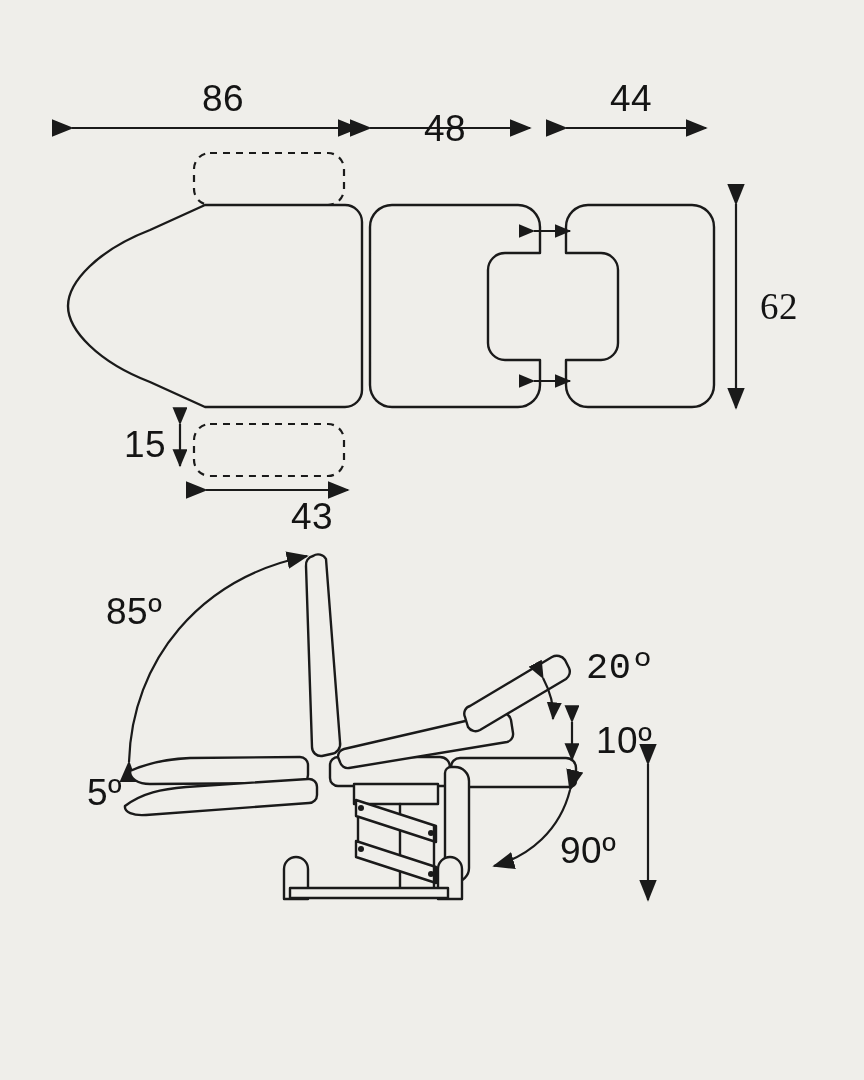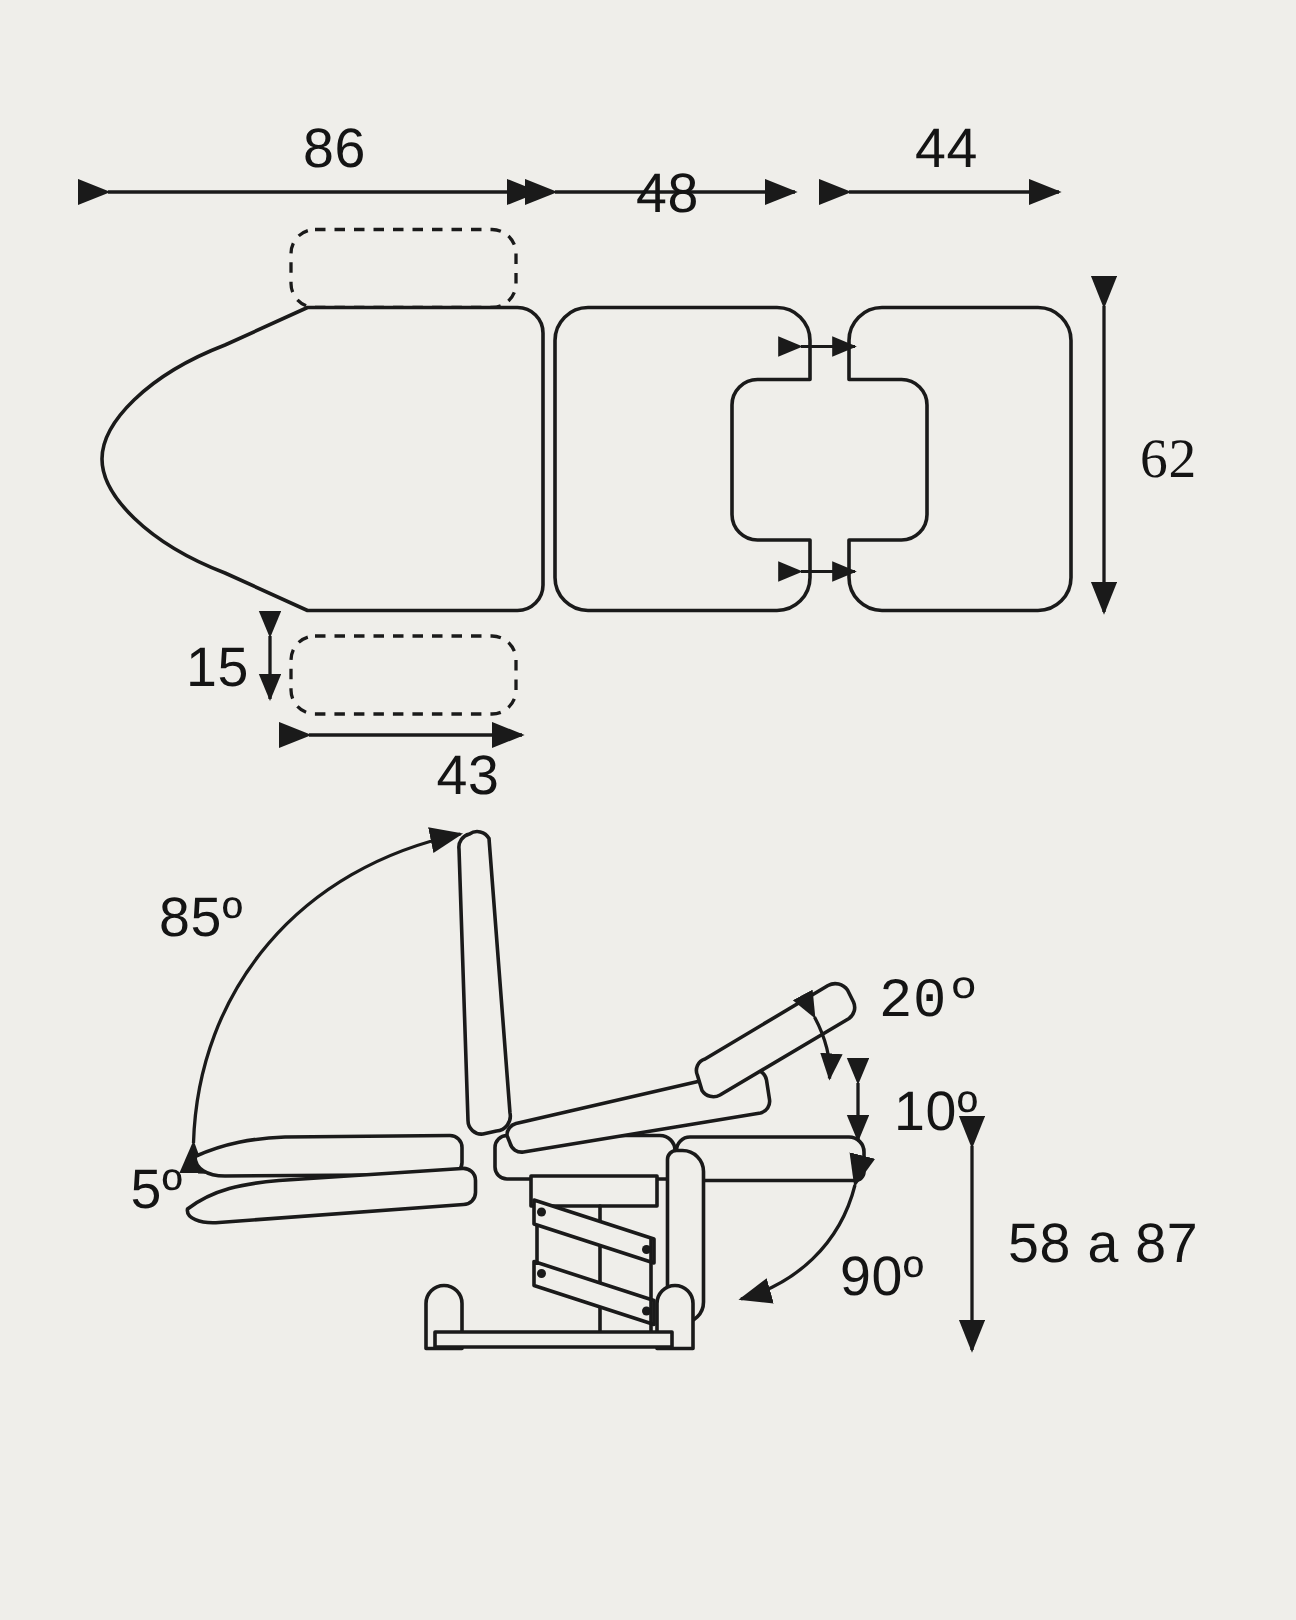--- a/index.html
+++ b/index.html
@@ -217,15 +217,14 @@
   <div class="lbl" style="left:610px;top:80px;">44</div>
   <div class="lbl" style="left:760px;top:288px;font-family:Liberation Serif, serif;">62</div>
   <div class="lbl" style="left:124px;top:426px;">15</div>
   <div class="lbl" style="left:254px;top:498px;margin-left:37px;">43</div>
 
   <div class="lbl" style="left:106px;top:593px;">85º</div>
   <div class="lbl" style="left:66px;top:774px;margin-left:21px;">5º</div>
   <div class="lbl" style="left:586px;top:650px;font-family:Liberation Mono, monospace;">20º</div>
   <div class="lbl" style="left:596px;top:722px;">10º</div>
   <div class="lbl" style="left:560px;top:832px;">90º</div>
-  <div class="lbl" style="left:672px;top:810px;">58 a 87</div>
 
 </div>
 
 </body></html>

